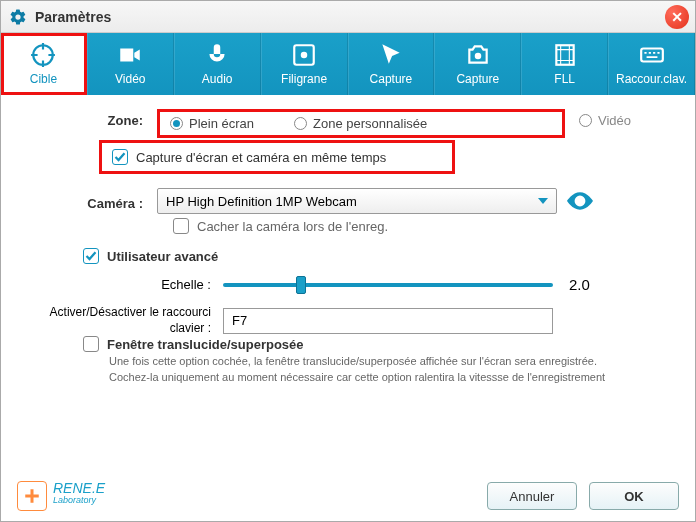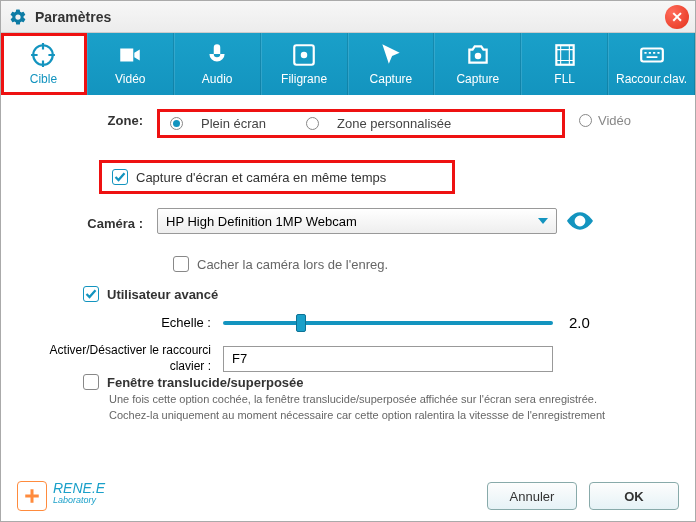--- a/index.html
+++ b/index.html
@@ -18,25 +18,25 @@
   .tabs { display: flex; height: 62px; background: linear-gradient(#1aa0c9,#1394bf); }
   .tab { flex: 1; display: flex; flex-direction: column; align-items: center; justify-content: center; color: #fff; cursor: pointer; font-size: 12px; border-left: 1px solid rgba(255,255,255,.12); border-right: 1px solid rgba(0,0,0,.12); }
   .tab:first-child{border-left:none}
   .tab svg { width: 26px; height: 26px; fill: #fff; margin-bottom: 4px; }
   .tab.active { background: #fff; color: #1394bf; }
   .tab.active svg { fill: #1394bf; }
   .tab.boxed { outline: 3px solid #e11; outline-offset: -3px; }
 
   
   .body { flex: 1; padding: 14px 22px 0 22px; overflow-y: auto; position: relative; }
-  .row { display: flex; align-items: flex-start; margin-bottom: 22px; }
+  .row { display: flex; align-items: flex-start; margin-bottom: 2px; }
   .label-col { width: 134px; text-align: right; font-size: 13px; font-weight: bold; color: #333; padding-right: 14px; padding-top: 4px; }
 
   .zone-radios { display: flex; align-items: center; border: 3px solid #e11; padding: 4px 10px; width: 408px; }
-  .radio-item { display: flex; align-items: center; font-size: 13px; color: #444; margin-right: 40px; gap: 12px; }
+  .radio-item { display: flex; align-items: center; font-size: 13px; color: #444; margin-right: 40px; }
   .radio-item:last-child{margin-right:0}
   .radio { width: 13px; height: 13px; border: 1px solid #888; border-radius: 50%; margin-right: 6px; position: relative; }
   .radio.checked::after { content: ''; position: absolute; width: 7px; height: 7px; border-radius: 50%; background: #1394bf; top: 2px; left: 2px; }
   .radio-ext { display:flex; align-items:center; font-size:13px; color:#888; margin-left: 14px; margin-top:4px; }
 
   .check-wrap { display: flex; align-items: center; border: 3px solid #e11; padding: 6px 10px; margin-left: 76px; width: 356px; }
   .checkbox { width: 16px; height: 16px; border: 1px solid #888; border-radius: 3px; margin-right: 8px; display:flex;align-items:center;justify-content:center; }
   .checkbox.checked { border-color:#1394bf; }
   .checkbox.checked svg { width: 12px; height: 12px; stroke:#1394bf; stroke-width:3; fill:none; }
   .check-label { font-size: 13px; color: #333; }

